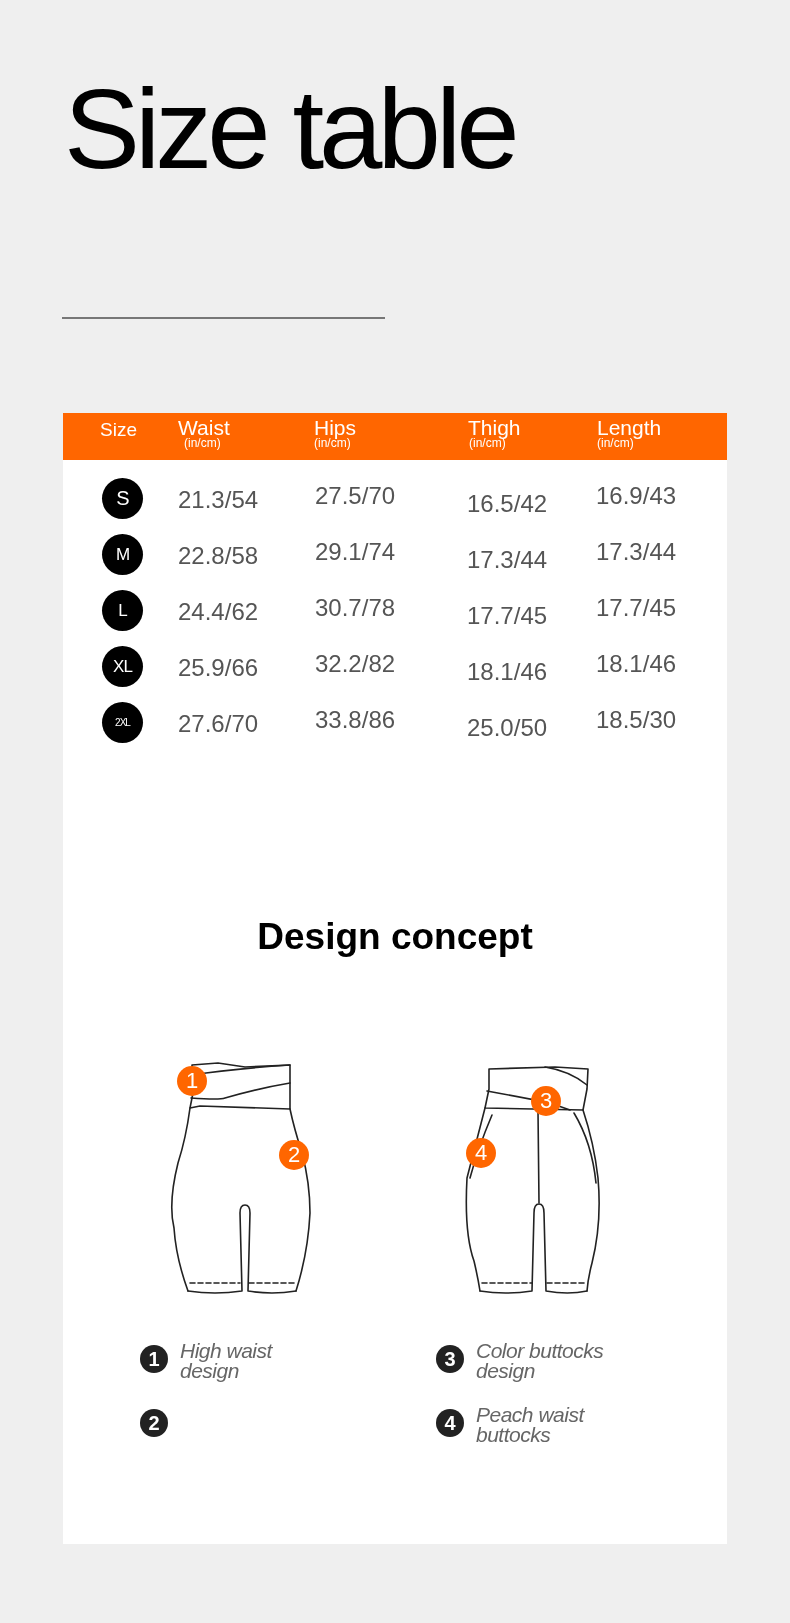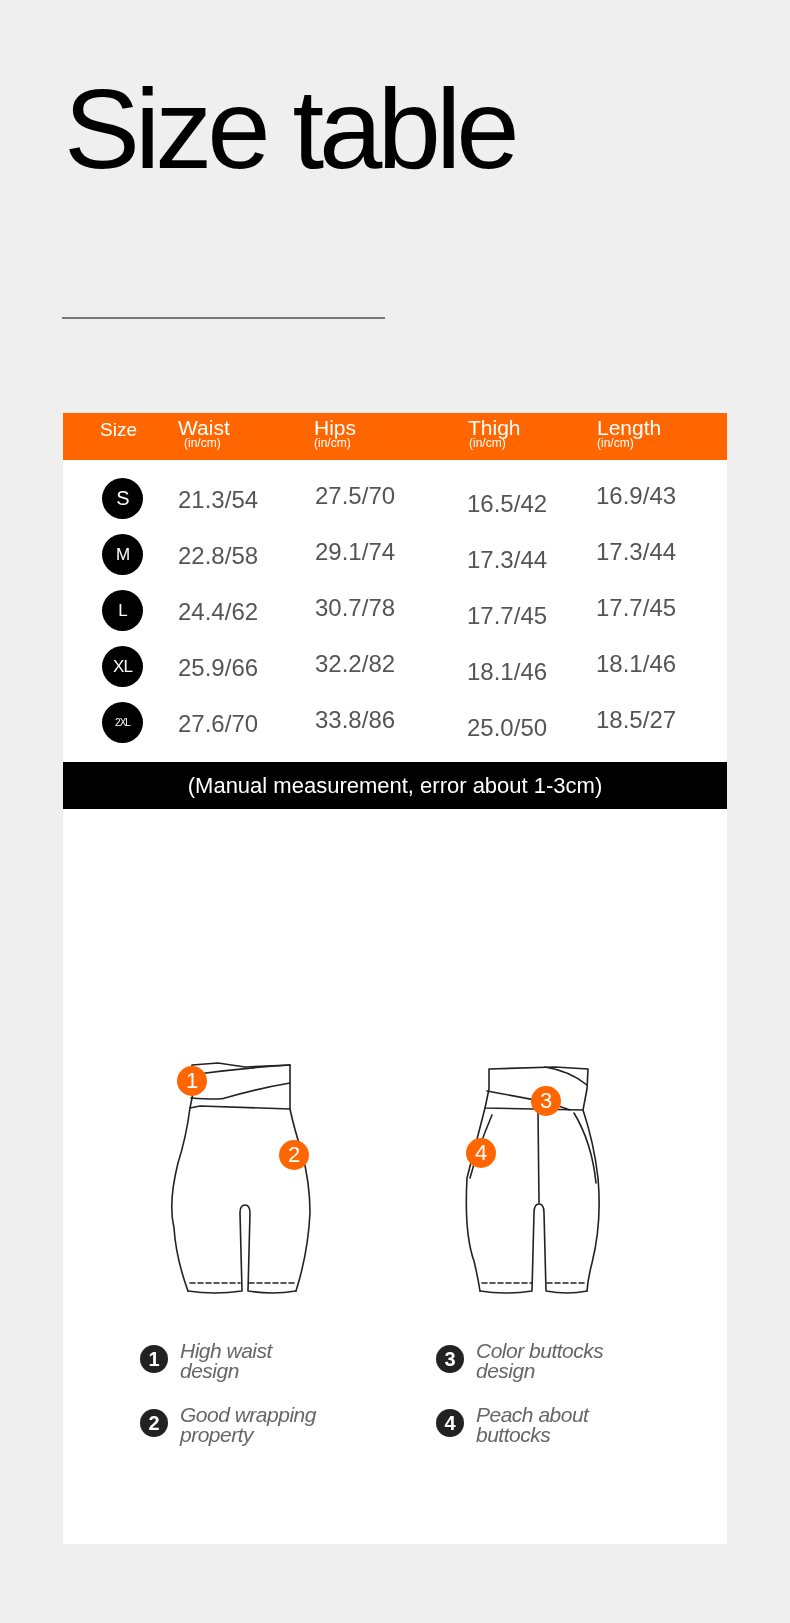--- a/index.html
+++ b/index.html
@@ -130,26 +130,26 @@
       <div class="cell c1">25.9/66</div>
       <div class="cell c2">32.2/82</div>
       <div class="cell c3">18.1/46</div>
       <div class="cell c4">18.1/46</div>
     </div>
     <div class="row" style="top:242px">
       <div class="size-badge xs">2XL</div>
       <div class="cell c1">27.6/70</div>
       <div class="cell c2">33.8/86</div>
       <div class="cell c3">25.0/50</div>
-      <div class="cell c4">18.5/27</div>
-    </div>
-  </div>
-
-  <div class="note-bar">(Manual measurement, error about 1-3cm)</div>
-
+      <div class="cell c4">18.5/30</div>
+    </div>
+  </div>
+
+
+  <h2 class="section-title">Design concept</h2>
 
   <div class="figure front">
     <svg viewBox="0 0 180 260" fill="none" stroke="#222" stroke-width="1.6" stroke-linejoin="round" stroke-linecap="round">
 
       <path d="M32 12 L33 40 L30 55 L40 53 L130 56 L130 12 L85 14 L58 10 Z"></path>
       <path d="M32 22 Q70 16 130 12"></path>
       <path d="M31 45 Q60 47 65 45 Q100 35 130 30"></path>
 
       <path d="M30 55 Q26 85 18 110 Q8 150 14 175 Q16 205 28 238"></path>
       <path d="M130 56 Q134 75 142 100 Q150 130 150 160 Q148 200 136 238"></path>
@@ -190,34 +190,30 @@
   <div class="legend">
     <div class="legend-item" style="left:77px;top:0">
       <div class="legend-num">1</div>
       <div class="legend-text">
         <span>High waist</span><br>
         <span>design</span>
       </div>
     </div>
     <div class="legend-item" style="left:77px;top:64px">
       <div class="legend-num">2</div>
-      <div class="legend-text">
-        <span>Good wrapping</span><br>
-        <span>property</span>
-      </div>
     </div>
     <div class="legend-item" style="left:373px;top:0">
       <div class="legend-num">3</div>
       <div class="legend-text">
         <span>Color buttocks</span><br>
         <span>design</span>
       </div>
     </div>
     <div class="legend-item" style="left:373px;top:64px">
       <div class="legend-num">4</div>
       <div class="legend-text">
-        <span>Peach about</span><br>
+        <span>Peach waist</span><br>
         <span>buttocks</span>
       </div>
     </div>
   </div>
 
 </div>
 
 </body></html>

